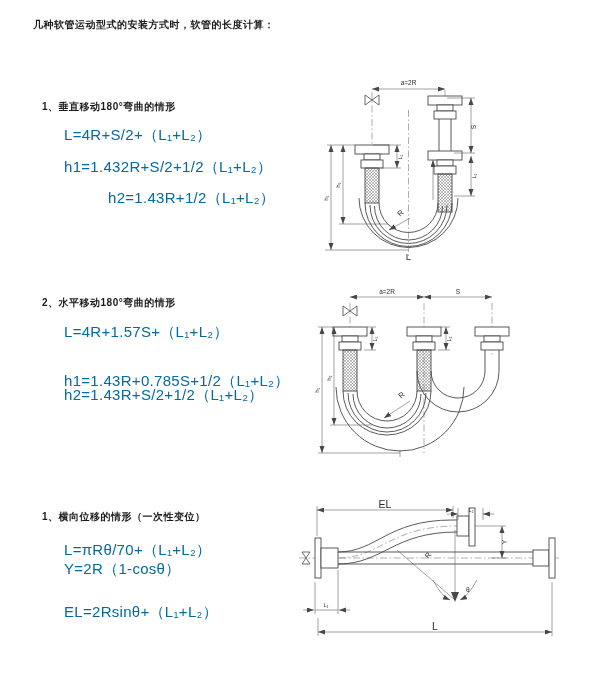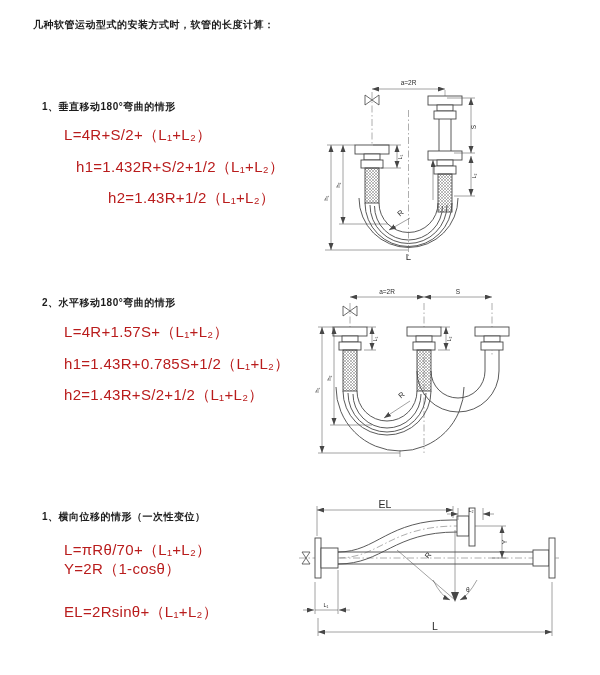--- a/index.html
+++ b/index.html
@@ -11,39 +11,39 @@
   .page-title{
     position:absolute;left:33px;top:18px;
     font-size:10px;font-weight:bold;letter-spacing:.5px;white-space:nowrap;
   }
   .sec-heading{
     position:absolute;left:42px;
     font-size:10px;font-weight:bold;letter-spacing:.5px;white-space:nowrap;
   }
   .formula{
     position:absolute;left:64px;
-    font-size:15px;letter-spacing:.3px;white-space:nowrap;color:#b91c1c;
+    font-size:15px;letter-spacing:.3px;white-space:nowrap;color:#0369a1;
   }
   .diag{position:absolute;}
   svg .ln{stroke:#474747;stroke-width:.9;fill:none;}
   svg .th{stroke:#555;stroke-width:.55;fill:none;}
   svg .cl{stroke:#6a6a6a;stroke-width:.55;fill:none;stroke-dasharray:7 2.5 1.5 2.5;}
   svg .fl{fill:#ffffff;stroke:#474747;stroke-width:.9;}
   svg .vv{fill:#ffffff;stroke:#474747;stroke-width:.8;}
   svg text{fill:#2c2c2c;font-family:"Liberation Sans","DejaVu Sans",sans-serif;}
   .t5{font-size:5.5px;}.t6{font-size:6.5px;}.t7{font-size:7.5px;}.t9{font-size:9.5px;}.t10{font-size:10.5px;}
 </style>
 </head>
 <body>
 
 <div class="page-title">几种软管运动型式的安装方式时，软管的长度计算：</div>
 
 <div class="sec-heading" style="top:100px;">1、垂直移动180°弯曲的情形</div>
 <div class="formula" style="top:126px;">L=4R+S/2+（L₁+L₂）</div>
-<div class="formula" style="top:158px;margin-left:12px;">h1=1.432R+S/2+1/2（L₁+L₂）</div>
+<div class="formula" style="top:158px;">h1=1.432R+S/2+1/2（L₁+L₂）</div>
 <div class="formula" style="top:189px;margin-left:44px;">h2=1.43R+1/2（L₁+L₂）</div>
 
 <svg class="diag" style="left:313px;top:72px;" width="215" height="192" viewBox="0 0 215 192">
   <defs>
     <pattern id="hz1" width="3" height="3" patternUnits="userSpaceOnUse">
       <path d="M0,3 L3,0 M0,0 L3,3" stroke="#6a6a6a" stroke-width="0.45"></path>
     </pattern>
     <marker id="m1e" markerWidth="8" markerHeight="6" refX="7" refY="2.5" orient="auto" markerUnits="userSpaceOnUse">
       <path d="M0,0 L7,2.5 L0,5 z" fill="#474747"></path>
     </marker>
@@ -136,21 +136,21 @@
     <text class="t7" transform="rotate(-40 89 143)" x="89" y="143" text-anchor="middle">R</text>
   </g>
 
   <line class="th" x1="120" y1="128" x2="120" y2="88" marker-end="url(#m1e)"></line>
 
   <text class="t9" x="95.5" y="188" text-anchor="middle">L</text>
 </svg>
 
 <div class="sec-heading" style="top:296px;">2、水平移动180°弯曲的情形</div>
 <div class="formula" style="top:323px;">L=4R+1.57S+（L₁+L₂）</div>
-<div class="formula" style="top:355px;text-align:center;">h1=1.43R+0.785S+1/2（L₁+L₂）</div>
+<div class="formula" style="top:372px;text-align:center;">h1=1.43R+0.785S+1/2（L₁+L₂）</div>
 <div class="formula" style="top:386px;">h2=1.43R+S/2+1/2（L₁+L₂）</div>
 
 <svg class="diag" style="left:312px;top:283px;" width="232" height="180" viewBox="0 0 232 180">
   <defs>
     <pattern id="hz2" width="3" height="3" patternUnits="userSpaceOnUse">
       <path d="M0,3 L3,0 M0,0 L3,3" stroke="#6a6a6a" stroke-width="0.45"></path>
     </pattern>
     <marker id="m2e" markerWidth="8" markerHeight="6" refX="7" refY="2.5" orient="auto" markerUnits="userSpaceOnUse">
       <path d="M0,0 L7,2.5 L0,5 z" fill="#474747"></path>
     </marker>

